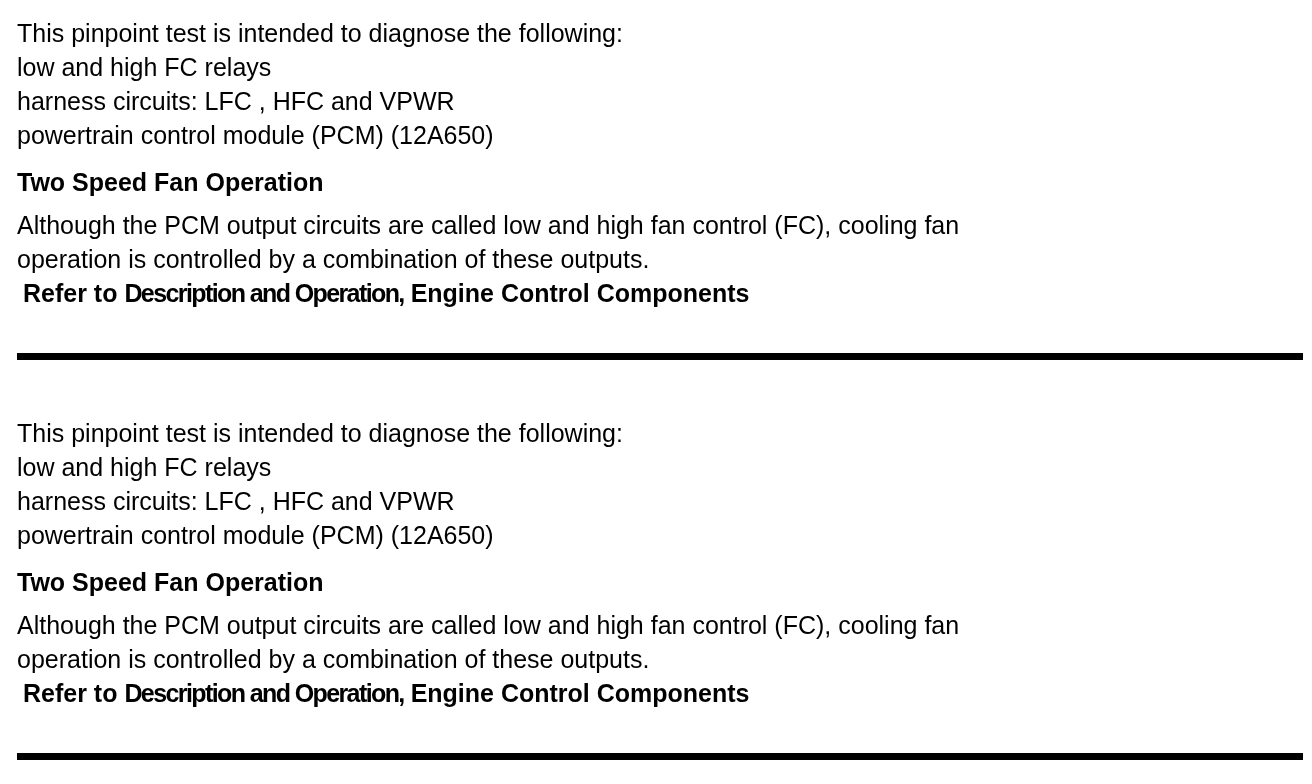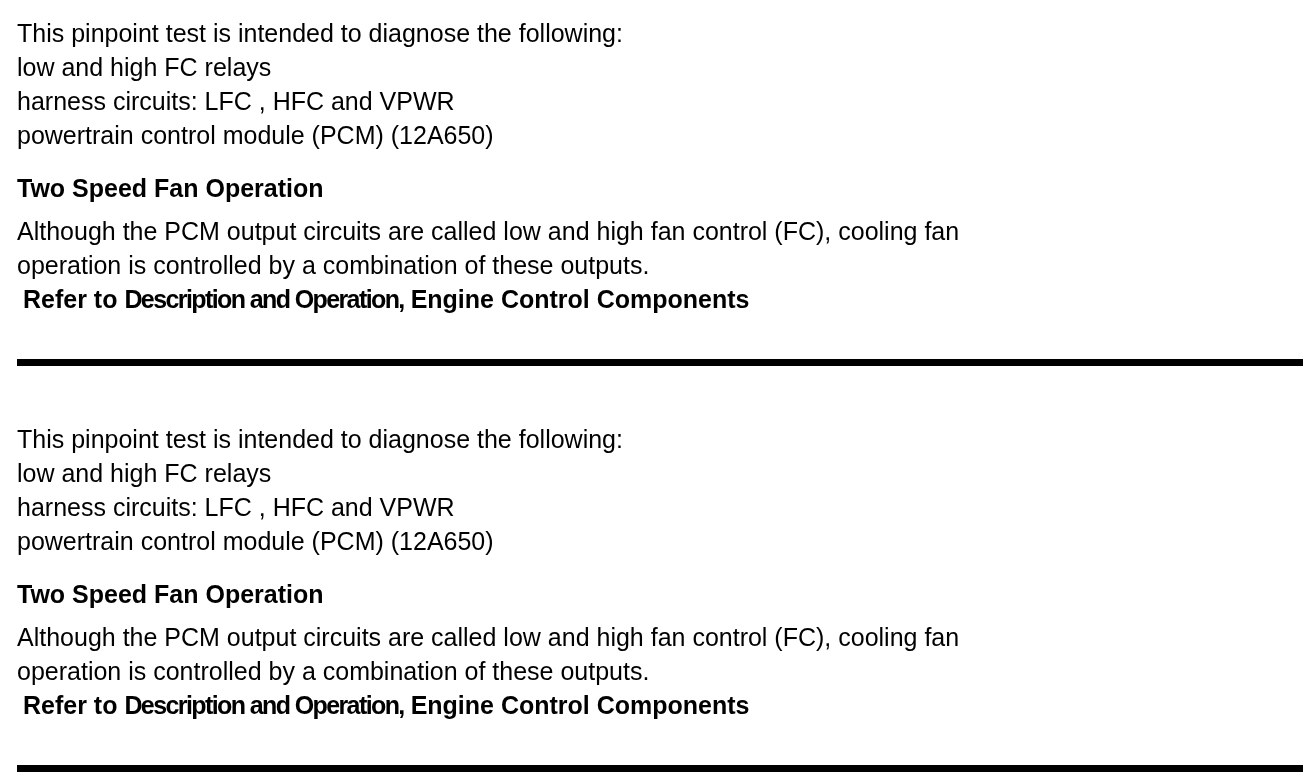--- a/index.html
+++ b/index.html
@@ -31,21 +31,21 @@
   .bold-line,
   .refer-line,
   .heading {
     margin: 0;
     font-size: 25px;
     line-height: 34px;
     white-space: pre-wrap;
   }
   .heading {
     font-weight: bold;
-    margin-top: 19px;
+    margin-top: 13px;
   }
   .bold-line {
     font-weight: normal;
   }
   .bold-line.para-start { margin-top: 9px; }
   .refer-line {
     font-weight: bold;
     padding-left: 6px;
   }
   .condensed {

